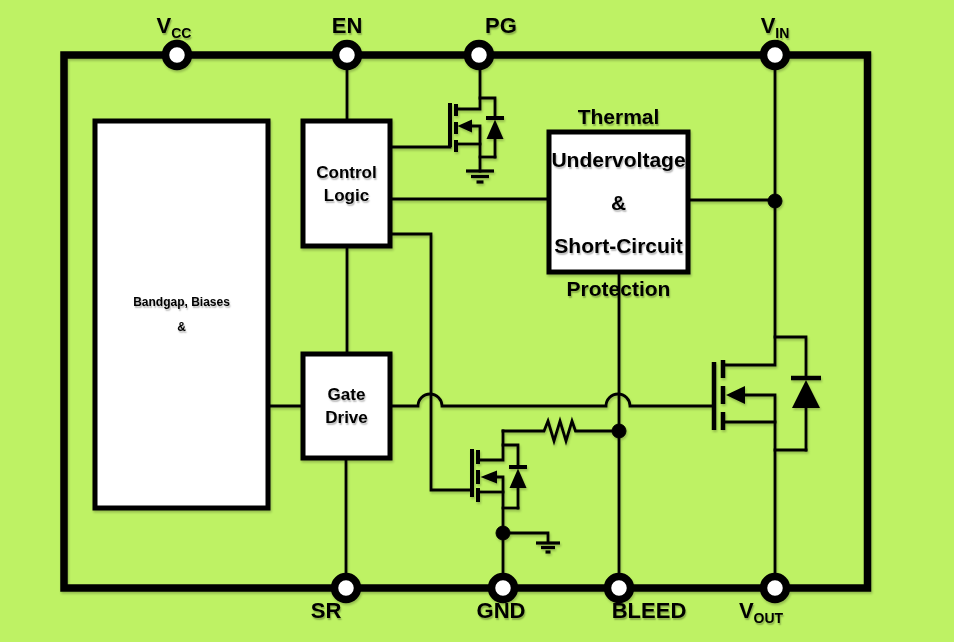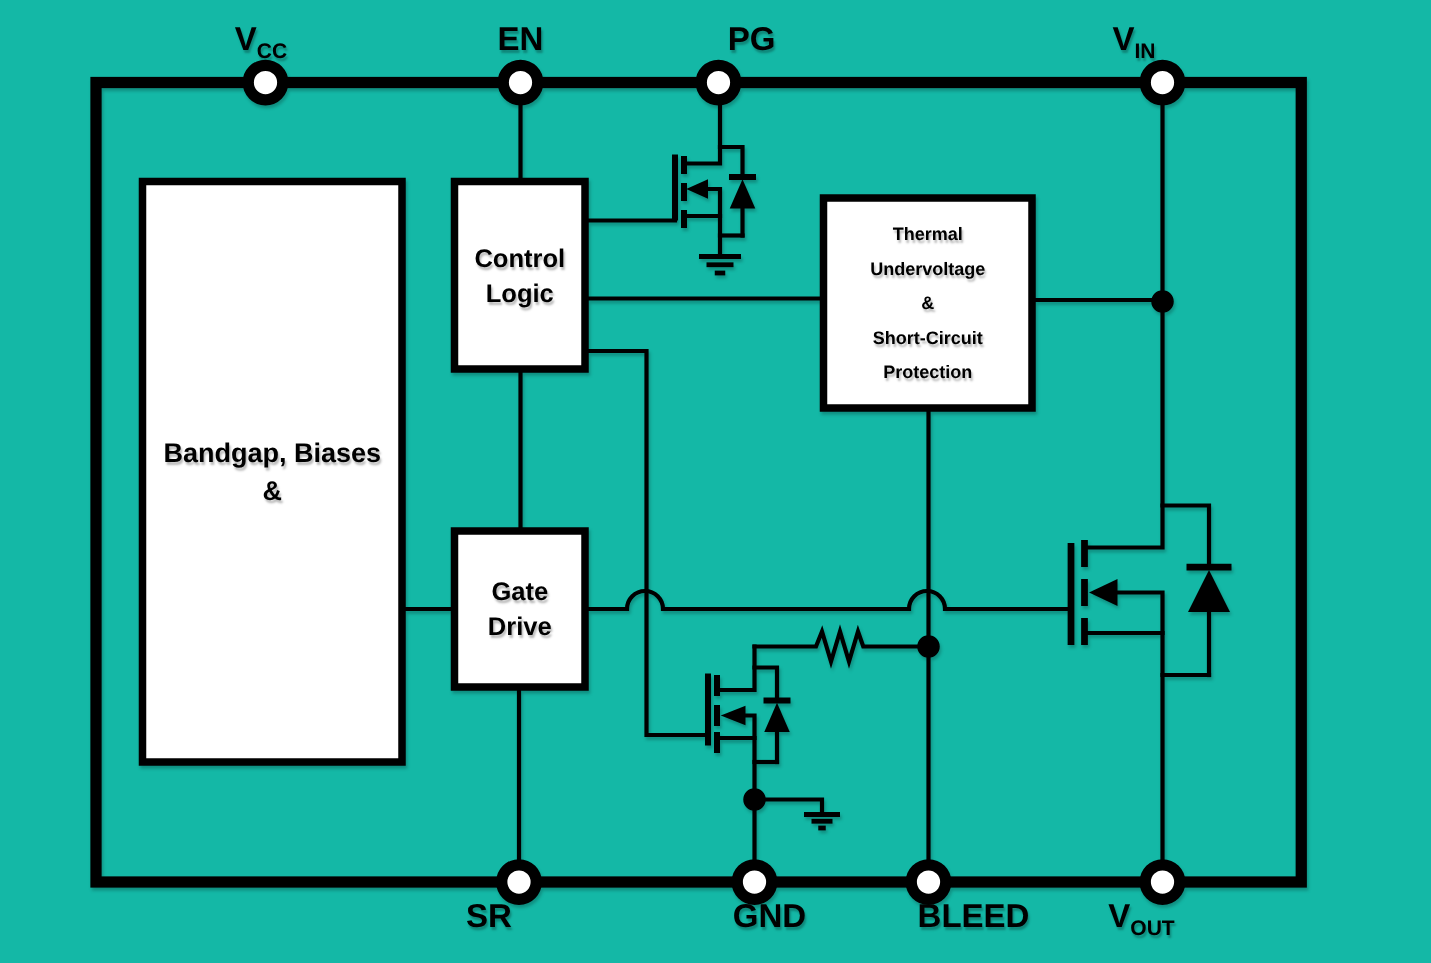--- a/index.html
+++ b/index.html
@@ -1,17 +1,17 @@
 <!DOCTYPE html>
 <html><head>
 <meta charset="utf-8">
 <style>
   html,body{margin:0;padding:0;background:#ffffff;}
   .stage{
-    position:relative;width:954px;height:642px;background:#14b8a6;overflow:hidden;
+    position:relative;width:954px;height:642px;background:#bef264;overflow:hidden;
     font-family:"Liberation Sans", sans-serif;color:#000;
   }
   svg.circuit{position:absolute;left:0;top:0;
     filter:drop-shadow(1px 2px 1.2px rgba(0,0,0,0.22));}
   svg.circuit path, svg.circuit rect, svg.circuit circle{stroke:#000;}
   .w{fill:none;stroke-width:2.8;stroke-linecap:square;}
   .bar{fill:none;stroke-width:4;stroke-linecap:butt;}
   .bar2{fill:none;stroke-width:4.5;stroke-linecap:butt;}
   .gnd{fill:none;stroke-width:3.2;stroke-linecap:butt;}
   .blk{fill:#ffffff;stroke-width:5;}
@@ -25,24 +25,24 @@
     text-shadow:1px 2px 1.5px rgba(0,0,0,0.28);
   }
   .pin-label sub{font-size:14px;line-height:0;}
   .pin-top{top:14px;}
   .pin-bottom{top:599px;}
   .block-label{
     position:absolute;display:flex;flex-direction:column;justify-content:center;
     align-items:center;text-align:center;font-weight:bold;
     text-shadow:1px 2px 1.5px rgba(0,0,0,0.28);
   }
-  .bl-bandgap{left:95px;top:121px;width:173px;height:387px;font-size:18px;line-height:25px;}
+  .bl-bandgap{left:95px;top:121px;width:173px;height:387px;font-size:12px;line-height:25px;}
   .bl-control{left:303px;top:121px;width:87px;height:125px;font-size:17px;line-height:23px;}
   .bl-gate{left:303px;top:354px;width:87px;height:104px;font-size:17px;line-height:23px;}
-  .bl-protect{left:549px;top:132px;width:139px;height:140px;font-size:12px;line-height:23px;}
+  .bl-protect{left:549px;top:132px;width:139px;height:140px;font-size:21px;line-height:23px;gap:20px;}
 </style>
 </head>
 <body>
 
 <div class="stage">
 
   <svg class="circuit" width="954" height="642" viewBox="0 0 954 642">
 
     <rect class="outline" x="64" y="55" width="803.5" height="533"></rect>
 
@@ -133,24 +133,24 @@
       <circle class="pin" cx="346" cy="588" r="11.5"></circle>
       <circle class="pin" cx="503" cy="588" r="11.5"></circle>
       <circle class="pin" cx="619" cy="588" r="11.5"></circle>
       <circle class="pin" cx="775" cy="588" r="11.5"></circle>
     </g>
   </svg>
 
   <div class="pin-label pin-top" style="left:174px"><span>V</span><sub>CC</sub></div>
   <div class="pin-label pin-top" style="left:347px"><span>EN</span><sub></sub></div>
   <div class="pin-label pin-top" style="left:501px"><span>PG</span><sub></sub></div>
-  <div class="pin-label pin-top" style="left:756px"><span>V</span><sub>IN</sub></div>
+  <div class="pin-label pin-top" style="left:775px"><span>V</span><sub>IN</sub></div>
 
   <div class="pin-label pin-bottom" style="left:326px"><span>SR</span><sub></sub></div>
-  <div class="pin-label pin-bottom" style="left:513px"><span>GND</span><sub></sub></div>
+  <div class="pin-label pin-bottom" style="left:501px"><span>GND</span><sub></sub></div>
   <div class="pin-label pin-bottom" style="left:649px"><span>BLEED</span><sub></sub></div>
   <div class="pin-label pin-bottom" style="left:761px"><span>V</span><sub>OUT</sub></div>
 
   <div class="block-label bl-bandgap">
     <div>Bandgap, Biases</div>
     <div>&amp;</div>
   </div>
   <div class="block-label bl-control">
     <div>Control</div>
     <div>Logic</div>

